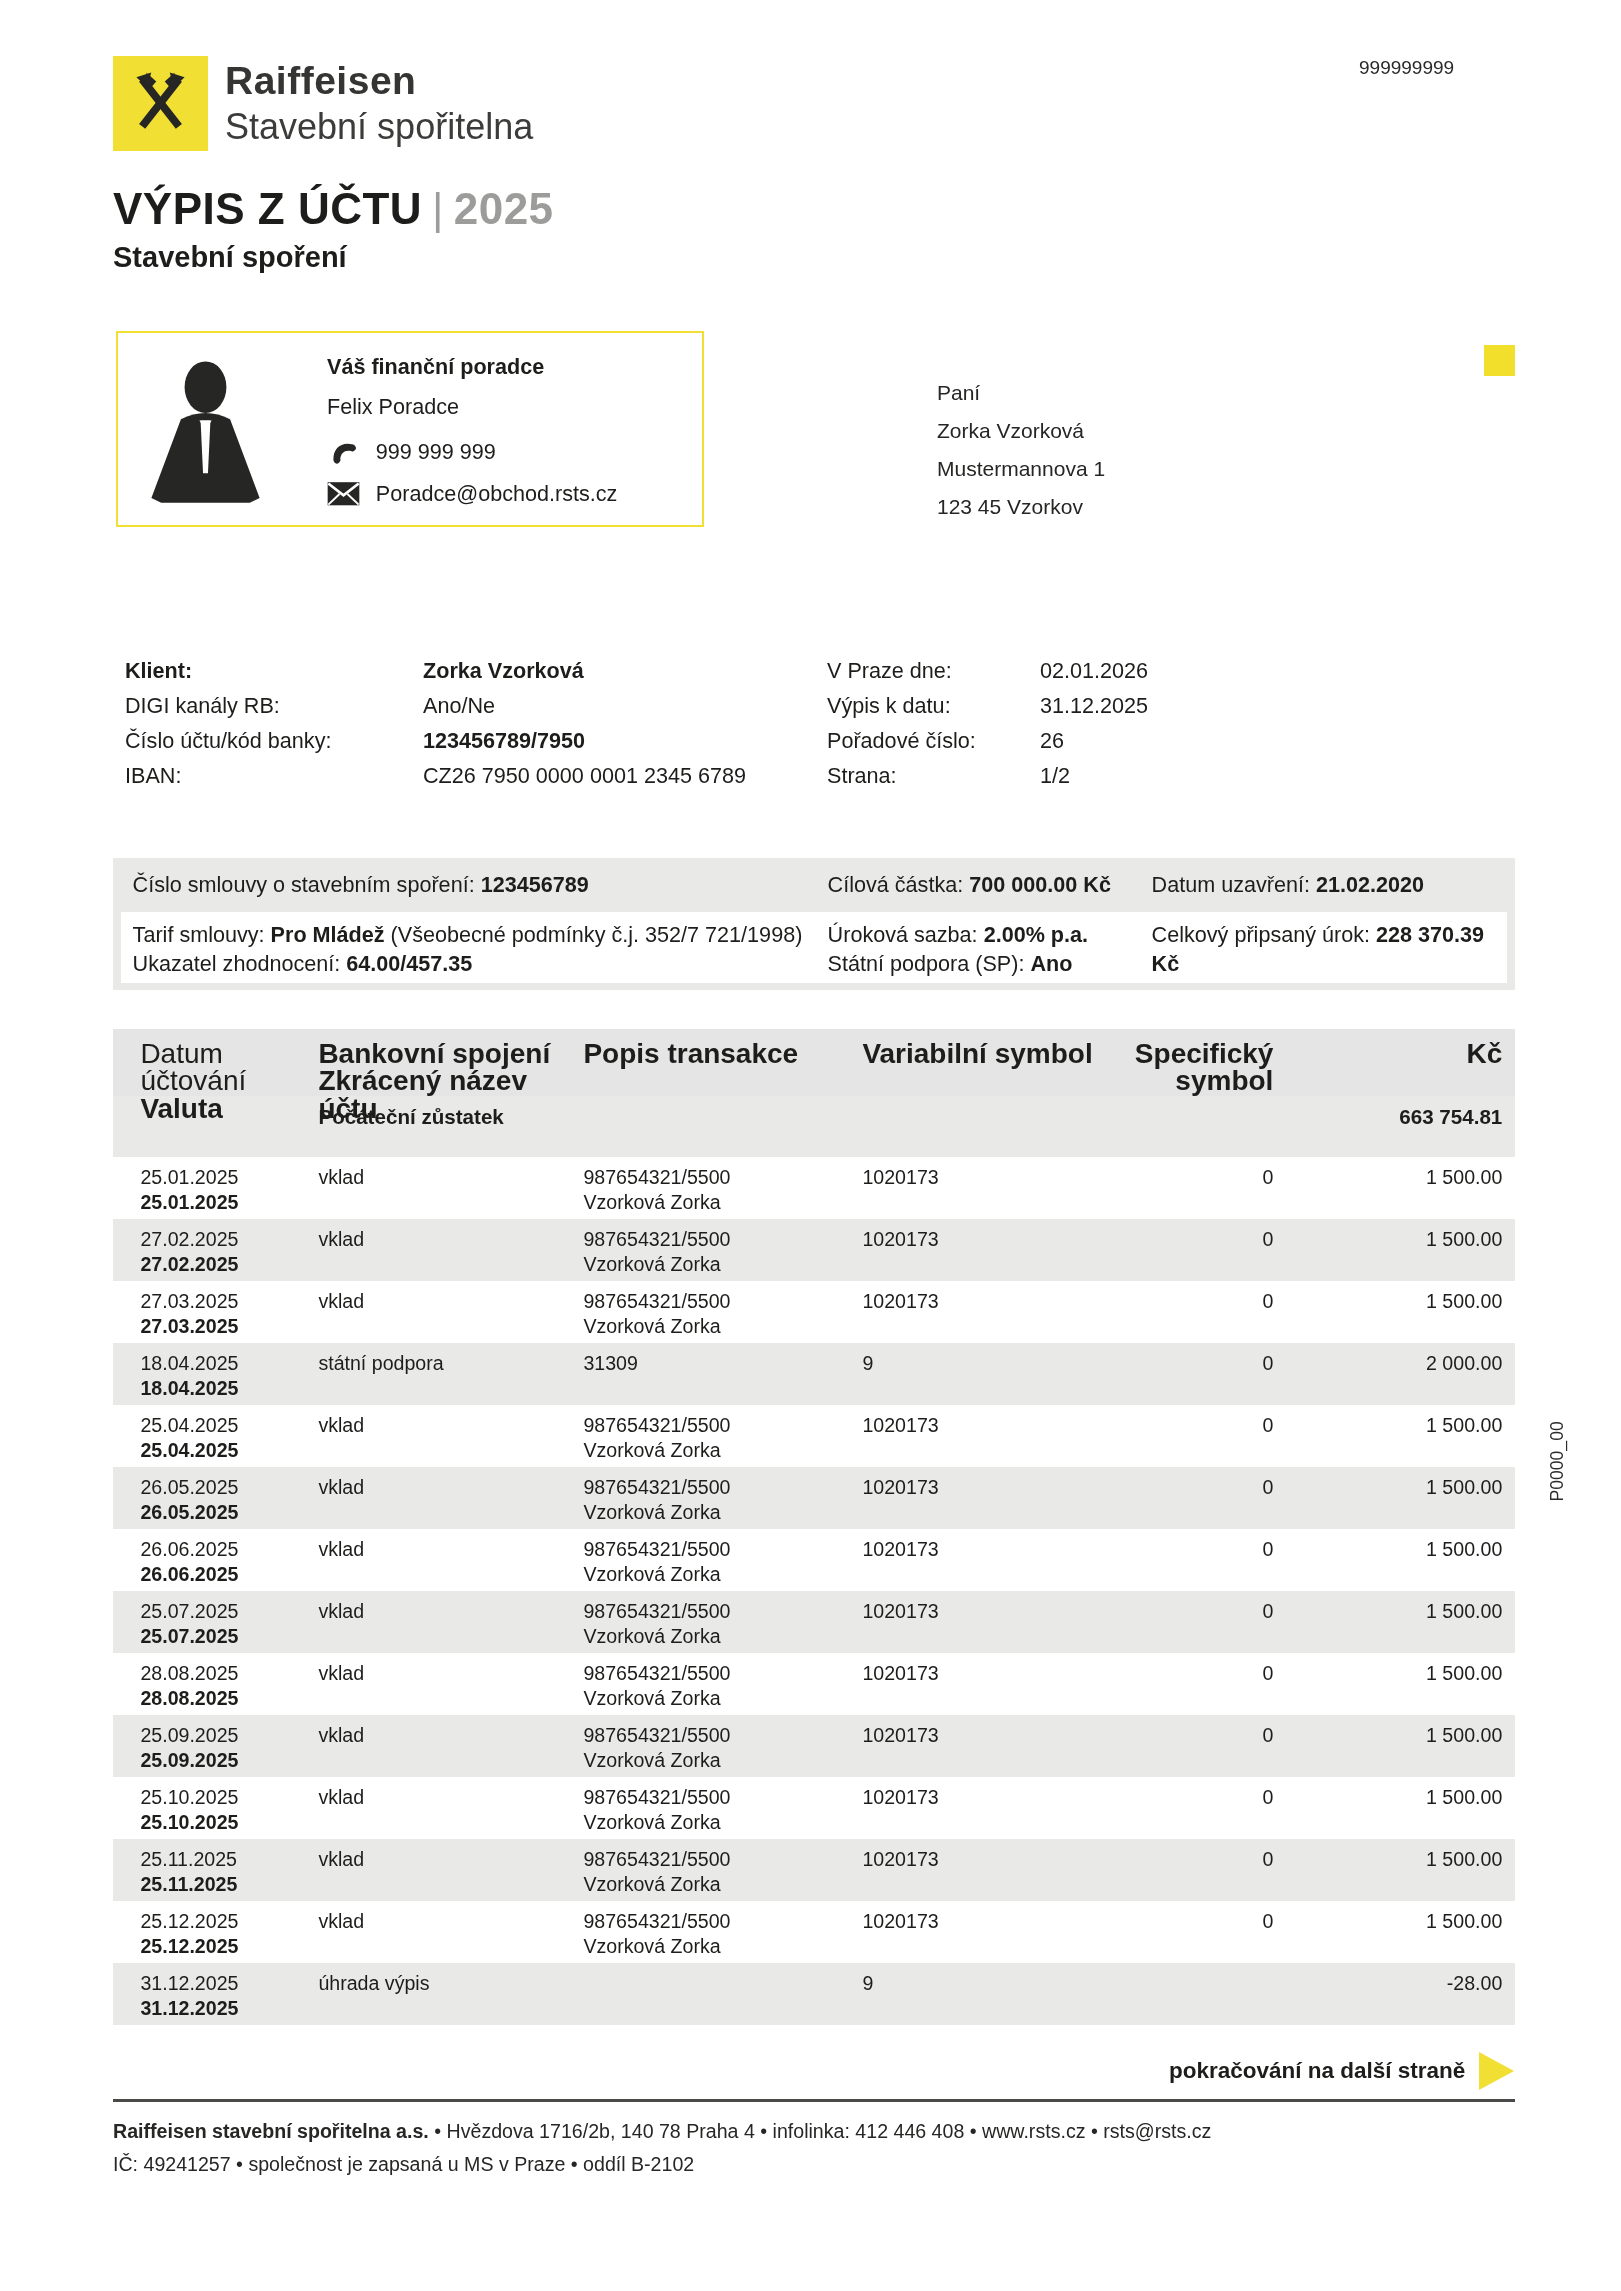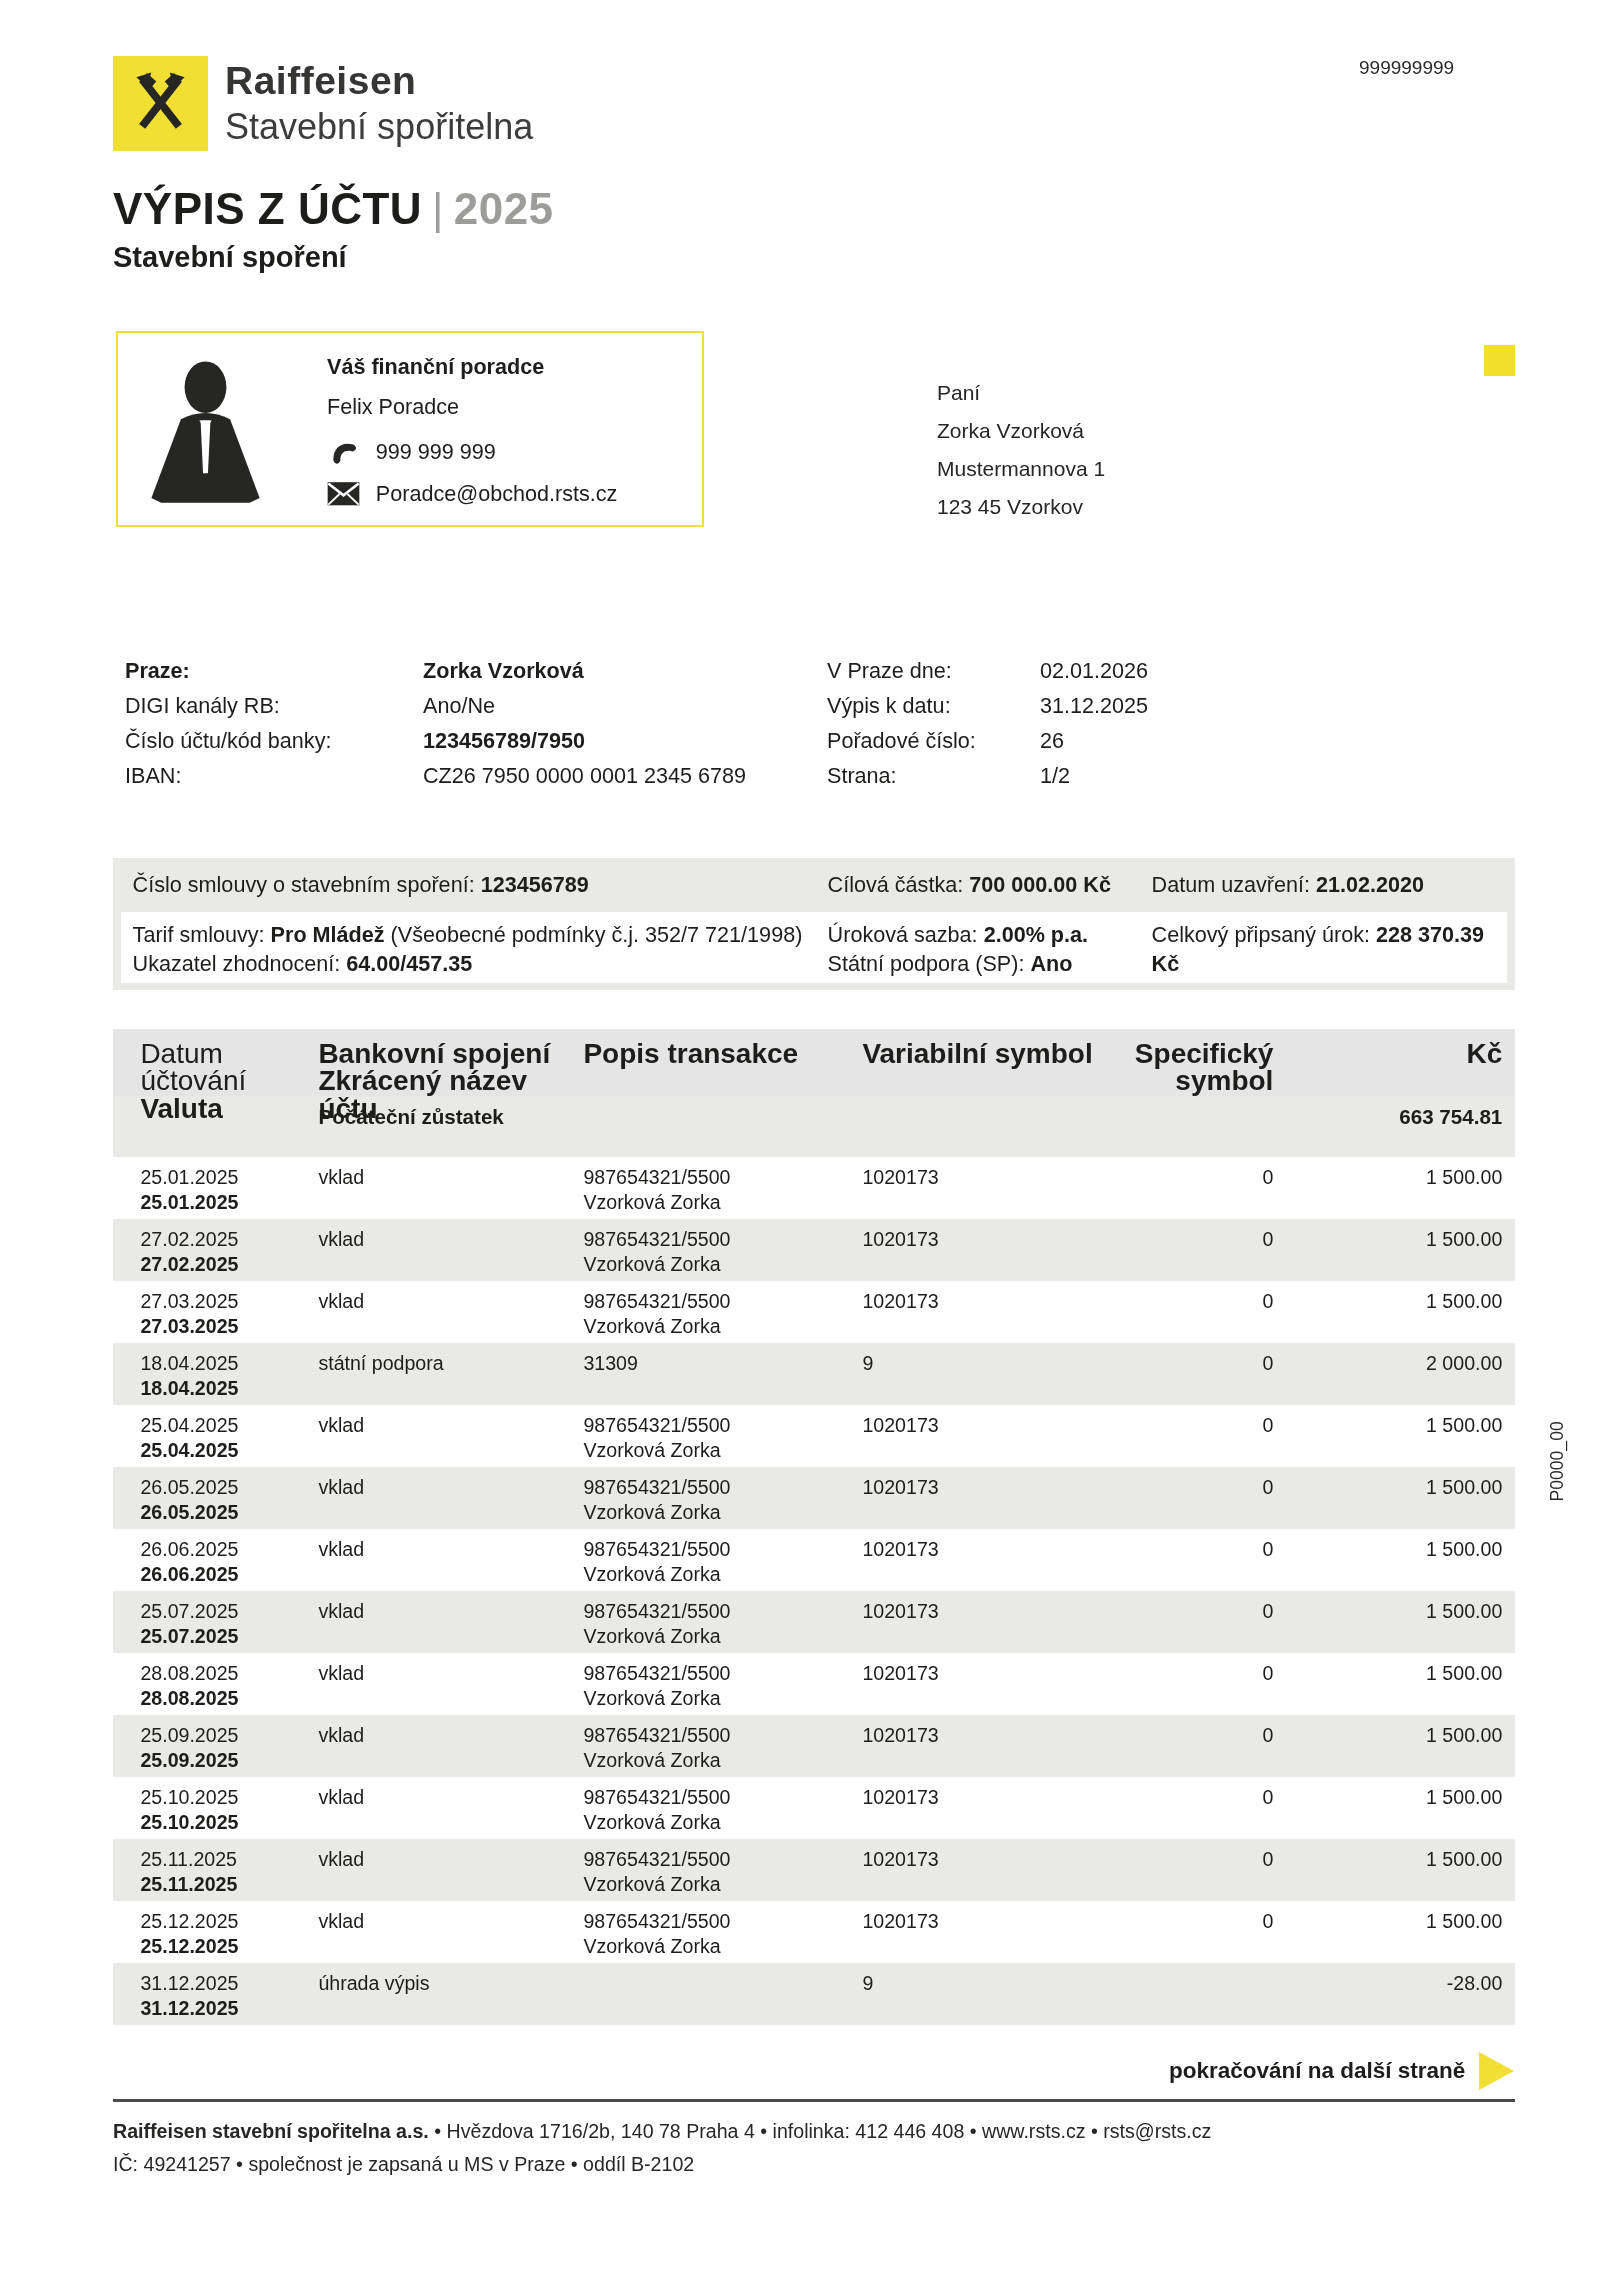--- a/index.html
+++ b/index.html
@@ -137,21 +137,21 @@
 
   <div>Paní</div>
       <div>Zorka Vzorková</div>
       <div>Mustermannova 1</div>
       <div>123 45 Vzorkov</div>
     </div>
 
   <div class="client-grid">
 
       <div class="client-row">
-        <div class="b">Praze:</div>
+        <div class="b">Klient:</div>
         <div class="b">Zorka Vzorková</div>
         <div>V Praze dne:</div>
         <div>02.01.2026</div>
       </div>
 
       <div class="client-row">
         <div>DIGI kanály RB:</div>
         <div>Ano/Ne</div>
         <div>Výpis k datu:</div>
         <div>31.12.2025</div>

